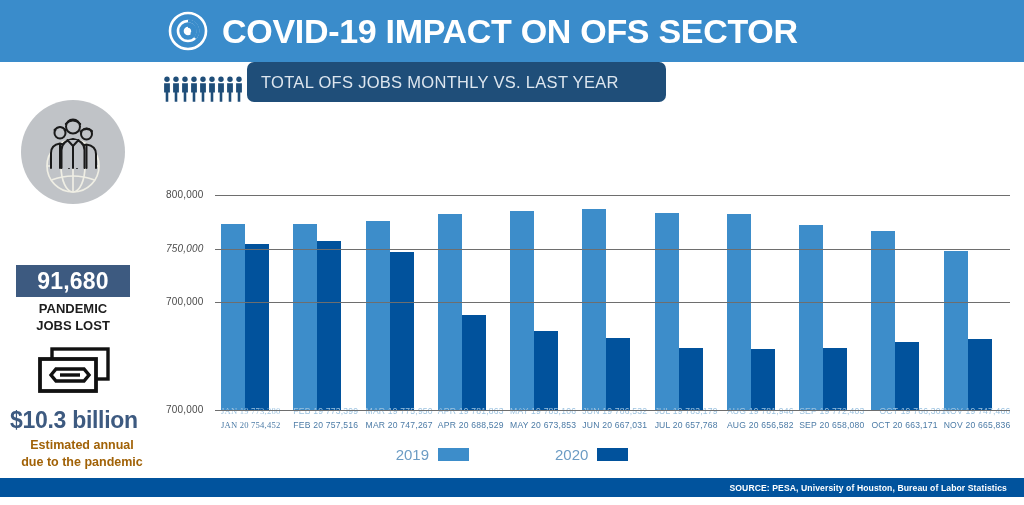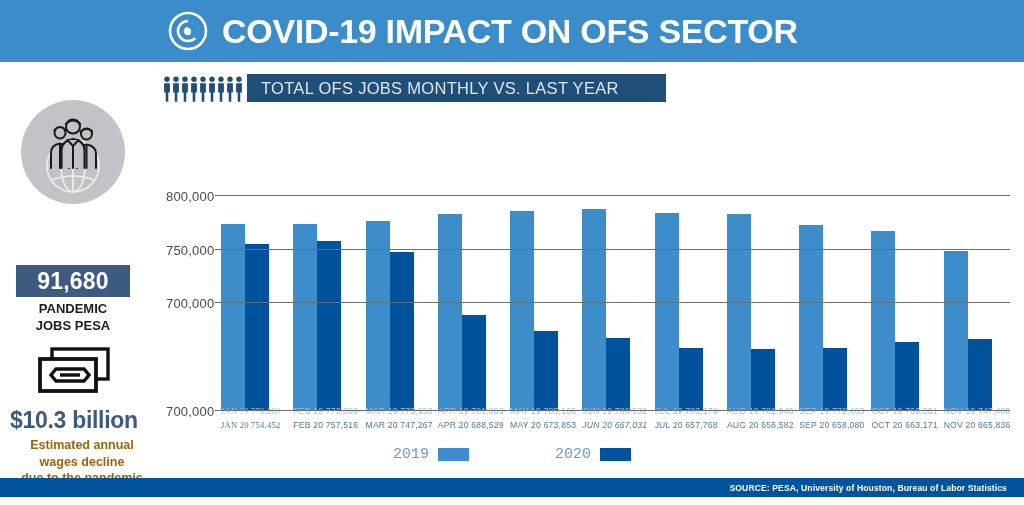--- a/index.html
+++ b/index.html
@@ -76,60 +76,60 @@
 
   
   #chart-title-row {
     position:absolute; left:163px; top:74px;
     display:flex; align-items:flex-end; height:28px;
   }
   #people-strip { display:flex; align-items:flex-end; gap:1px; height:26px; }
   .person-icon { width:8px; height:26px; }
   #chart-title-bar {
     margin-left:4px;
-    width:419px; height:28px;
+    width:419px; height:40px;
     background:#1f4e79;
-    display:flex; align-items:center;
+    display:flex; align-items:center;border-radius:7px;
   }
   #chart-title-text {
     margin-left:14px;
     color:#dde6ef;
     font-size:16.5px;
     letter-spacing:0.3px;
     white-space:nowrap;
   }
 
   
   #chart {
     position:absolute; left:0; top:62px; width:1024px; height:416px;
   }
   .gridline {
     position:absolute; height:1px; background:#6e6e6e; left:215px; width:795px;
   }
   .axis-label {
     position:absolute; left:166px;
-    color:#4a4a4a; font-size:13px; text-align:center; width:44px;
+    color:#4a4a4a; font-size:10px; text-align:left; width:44px;
     letter-spacing:0.2px;
   }
   #plot { position:absolute; left:215px; top:0; width:795px; height:416px; }
   .month-group { position:absolute; bottom:68px; display:flex; align-items:flex-end; }
   .bar { width:24px; }
   .bar-2019 { background:#3d8dca; }
   .bar-2020 { background:#01529c; }
   .month-labels { position:absolute; bottom:0; font-size:8.6px; line-height:13.5px; white-space:nowrap; letter-spacing:0.2px; }
   .label-2019 { color:#9dc3e0; }
   .label-2020 { color:#4c7ba6; }
 
   
   #legend {
     position:absolute; left:0; top:443px; width:1024px; height:22px;
     display:flex; justify-content:center; align-items:center; gap:86px;
   }
   .legend-item { display:flex; align-items:center; gap:9px; }
-  .legend-text { color:#6c9cc4; font-size:15px;font-family:Liberation Mono, monospace; }
+  .legend-text { color:#6c9cc4; font-size:15px; }
   .legend-swatch { width:31px; height:13px; }
 
   
   #footer {
     position:absolute; left:0; top:478px; width:1024px; height:19px;
     background:#01539d;
     display:flex; align-items:center; justify-content:flex-end;
   }
   #footer-source {
     color:#ffffff; font-size:8.6px; font-weight:bold;
@@ -182,34 +182,33 @@
         <path d="M40.5 68 v-18 q0 -9 11.5 -11 q11.5 2 11.5 11 v18"></path>
         <path d="M46.5 40 l5.5 6 l5.5 -6"></path>
         <line x1="52" y1="46" x2="52" y2="68"></line>
       </g>
     </svg>
   </div>
 
   <div id="jobs-lost-value">91,680</div>
   <div id="jobs-lost-label">
     <div>PANDEMIC</div>
-    <div>JOBS PESA</div>
+    <div>JOBS LOST</div>
   </div>
 
   <svg id="money-icon" viewBox="0 0 76 48">
     <rect x="16" y="3" width="56" height="30" fill="#ffffff" stroke="#111111" stroke-width="3.4"></rect>
     <rect x="4" y="13" width="56" height="32" fill="#ffffff" stroke="#111111" stroke-width="3.8"></rect>
     <path d="M15 29 l5 -6 h28 l5 6 l-5 6 h-28 Z" fill="none" stroke="#111111" stroke-width="3.4"></path>
     <line x1="24" y1="29" x2="44" y2="29" stroke="#111111" stroke-width="3.4"></line>
   </svg>
 
   <div id="wages-value">$10.3 billion</div>
   <div id="wages-label">
     <div>Estimated annual</div>
-    <div>wages decline</div>
     <div>due to the pandemic</div>
   </div>
 </div>
 
 <div id="chart-title-row">
   <div id="people-strip">
       <svg class="person-icon" viewBox="0 0 8 26">
         <circle cx="4" cy="3.2" r="2.7" fill="#1f4e79"></circle>
         <path d="M1.1 7.2 h5.8 v9.4 h-1.6 v9.2 h-2.6 v-9.2 h-1.6 Z" fill="#1f4e79"></path>
       </svg>
@@ -293,21 +292,21 @@
       <div class="month-labels" style="left: 295.091px; bottom: 46px;">
         <div class="label-2019" style="color: rgb(157, 195, 224);">MAY 19  785,106</div>
         <div class="label-2020" style="color: rgb(76, 123, 166);">MAY 20  673,853</div>
       </div>
       <div class="month-group" style="left: 367.364px; height: 232px;">
         <div class="bar bar-2019" title="JUN 19 786,532" style="height: 200.61px; background: rgb(61, 141, 202);"></div>
         <div class="bar bar-2020" title="JUN 20 667,031" style="height: 72.0899px; background: rgb(1, 82, 156);"></div>
       </div>
       <div class="month-labels" style="left: 367.364px; bottom: 46px;">
         <div class="label-2019" style="color: rgb(157, 195, 224);">JUN 19  786,532</div>
-        <div class="label-2020" style="color: rgb(76, 123, 166); font-style: italic;">JUN 20  667,031</div>
+        <div class="label-2020" style="color: rgb(76, 123, 166);">JUN 20  667,031</div>
       </div>
       <div class="month-group" style="left: 439.636px; height: 232px;">
         <div class="bar bar-2019" title="JUL 19 783,179" style="height: 197.004px; background: rgb(61, 141, 202);"></div>
         <div class="bar bar-2020" title="JUL 20 657,768" style="height: 62.1278px; background: rgb(1, 82, 156);"></div>
       </div>
       <div class="month-labels" style="left: 439.636px; bottom: 46px;">
         <div class="label-2019" style="color: rgb(157, 195, 224);">JUL 19  783,179</div>
         <div class="label-2020" style="color: rgb(76, 123, 166);">JUL 20  657,768</div>
       </div>
       <div class="month-group" style="left: 511.909px; height: 232px;">
@@ -324,38 +323,38 @@
       </div>
       <div class="month-labels" style="left: 584.182px; bottom: 46px;">
         <div class="label-2019" style="color: rgb(157, 195, 224);">SEP 19  772,403</div>
         <div class="label-2020" style="color: rgb(76, 123, 166);">SEP 20  658,080</div>
       </div>
       <div class="month-group" style="left: 656.455px; height: 232px;">
         <div class="bar bar-2019" title="OCT 19 766,301" style="height: 178.852px; background: rgb(61, 141, 202);"></div>
         <div class="bar bar-2020" title="OCT 20 663,171" style="height: 67.9386px; background: rgb(1, 82, 156);"></div>
       </div>
       <div class="month-labels" style="left: 656.455px; bottom: 46px;">
-        <div class="label-2019" style="color: rgb(157, 195, 224);">OCT 19  766,301</div>
+        <div class="label-2019" style="color: rgb(157, 195, 224); margin-left: 8px;">OCT 19  766,301</div>
         <div class="label-2020" style="color: rgb(76, 123, 166);">OCT 20  663,171</div>
       </div>
       <div class="month-group" style="left: 728.727px; height: 232px;">
         <div class="bar bar-2019" title="NOV 19 747,466" style="height: 158.596px; background: rgb(61, 141, 202);"></div>
         <div class="bar bar-2020" title="NOV 20 665,836" style="height: 70.8048px; background: rgb(1, 82, 156);"></div>
       </div>
       <div class="month-labels" style="left: 728.727px; bottom: 46px;">
         <div class="label-2019" style="color: rgb(157, 195, 224);">NOV 19  747,466</div>
         <div class="label-2020" style="color: rgb(76, 123, 166);">NOV 20  665,836</div>
       </div>
     </div>
 <div class="gridline" style="top: 348px;"></div>
     <div class="axis-label" style="top: 342px;">700,000</div>
     <div class="gridline" style="top: 240.453px;"></div>
     <div class="axis-label" style="top: 234.453px;">700,000</div>
     <div class="gridline" style="top: 186.679px;"></div>
-    <div class="axis-label" style="top: 180.679px;">750,000</div>
+    <div class="axis-label" style="top: 180.679px; font-style: italic;">750,000</div>
     <div class="gridline" style="top: 132.906px;"></div>
     <div class="axis-label" style="top: 126.906px;">800,000</div>
   </div>
 
 <div id="legend">
     <div class="legend-item">
       <span class="legend-text">2019</span>
       <span class="legend-swatch" style="background: rgb(61, 141, 202);"></span>
     </div>
     <div class="legend-item">

